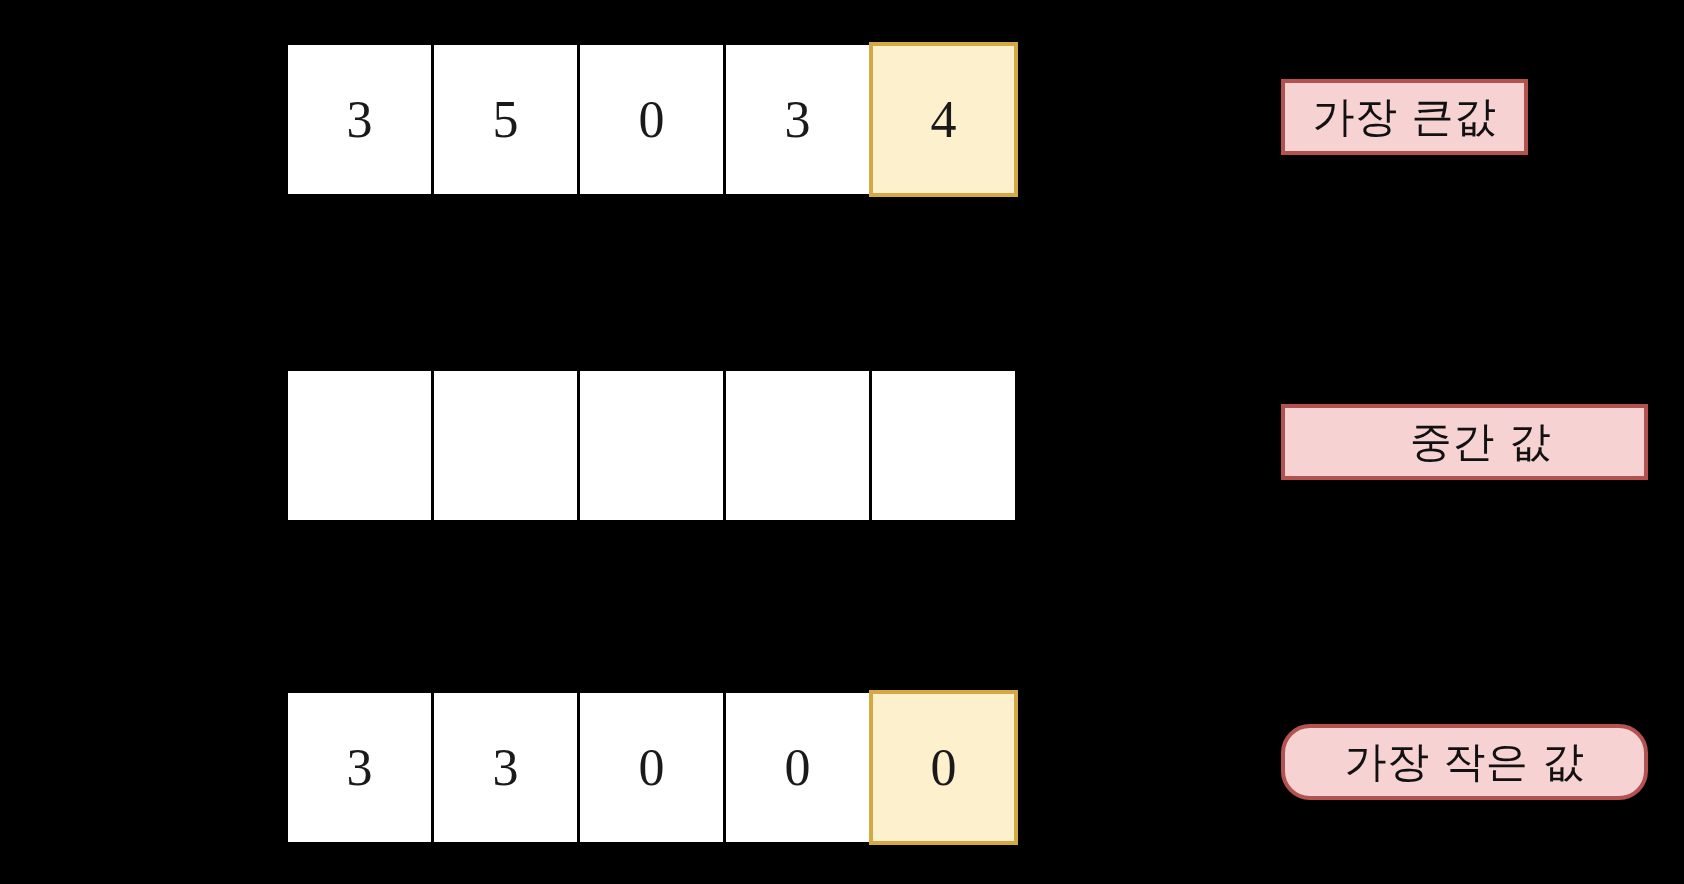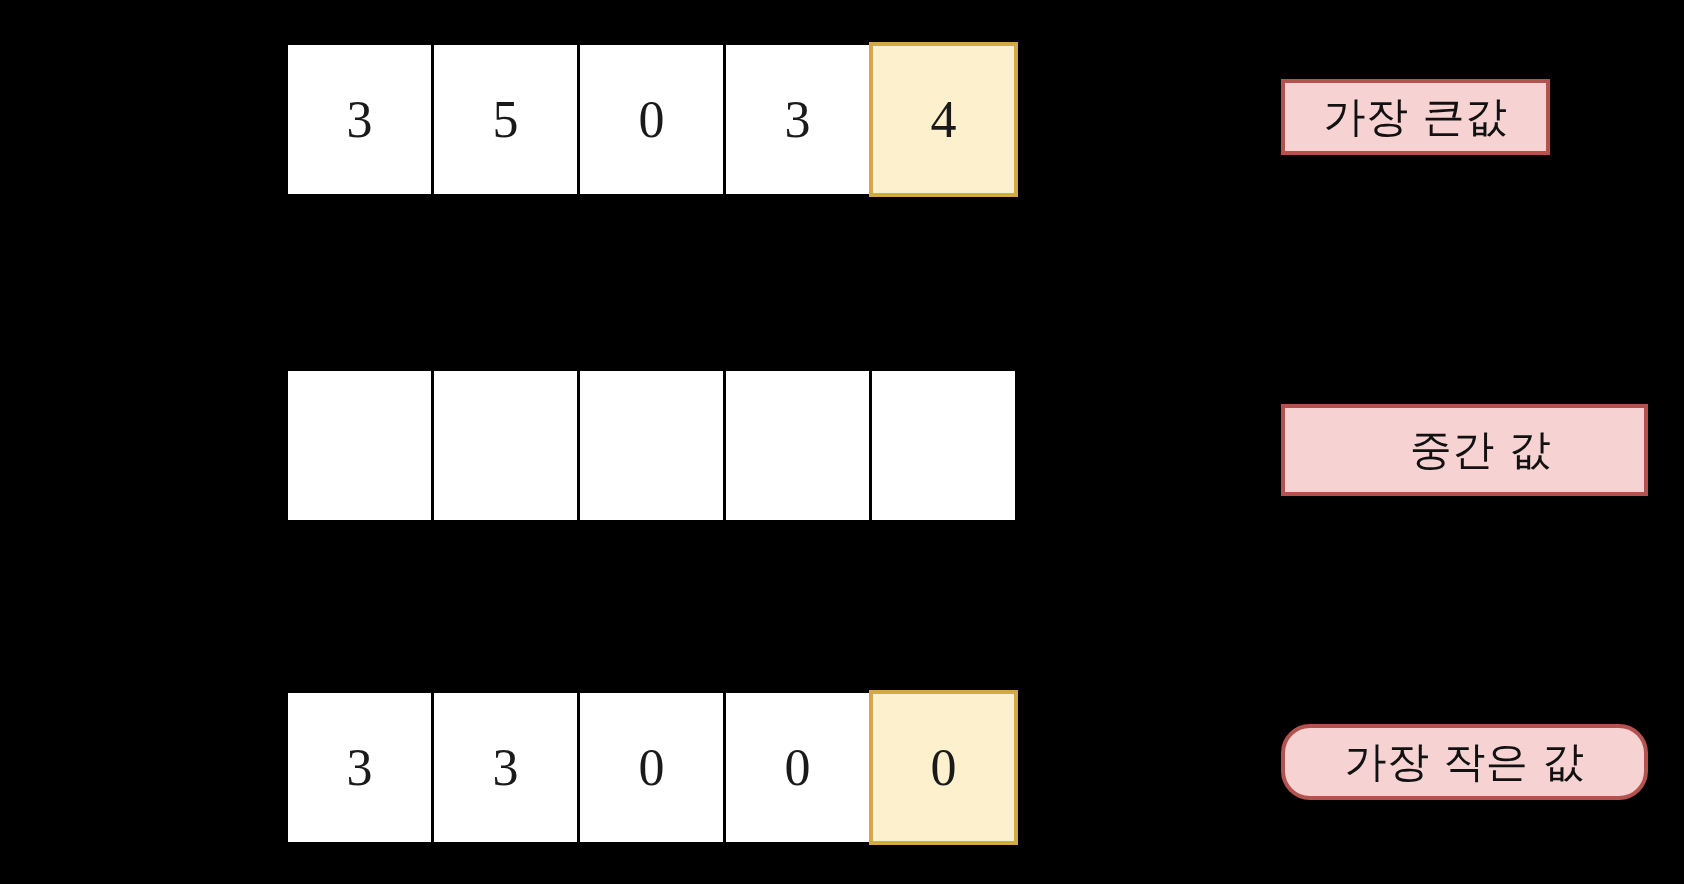--- a/index.html
+++ b/index.html
@@ -97,19 +97,19 @@
   </div>
 
   <div class="row" style="left:285px; top:690px;">
     <div class="cell">3</div>
     <div class="cell">3</div>
     <div class="cell">0</div>
     <div class="cell">0</div>
     <div class="cell highlight">0</div>
   </div>
 
-  <div class="label-box" style="left:1281px; top:79px; width:269px; height:76px;">가장 큰값</div>
+  <div class="label-box" style="left:1281px; top:79px; width:247px; height:76px;">가장 큰값</div>
 
-  <div class="label-box" style="left:1281px; top:404px; width:367px; height:92px;padding-left:32px;">중간 값</div>
+  <div class="label-box" style="left:1281px; top:404px; width:367px; height:76px;padding-left:32px;">중간 값</div>
 
   <div class="label-box" style="left:1281px; top:724px; width:367px; height:76px;border-radius:29px;">가장 작은 값</div>
 
 </div>
 
 </body></html>

